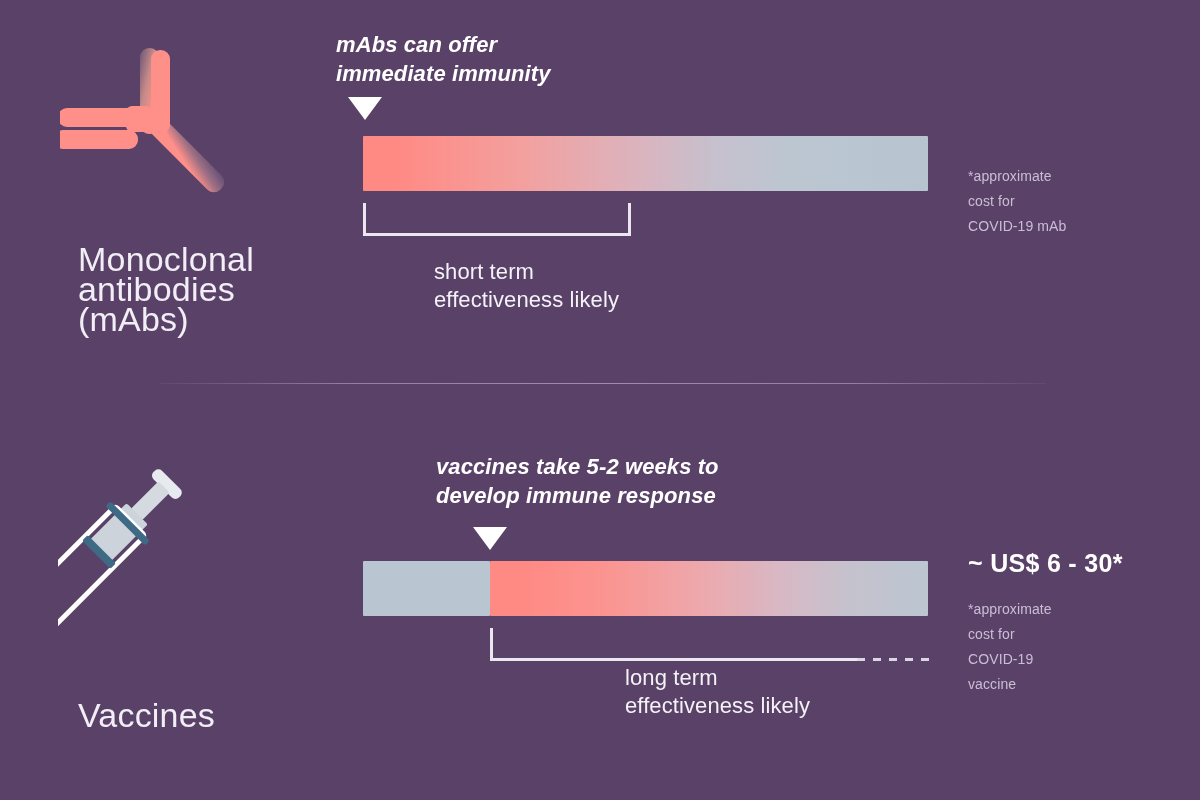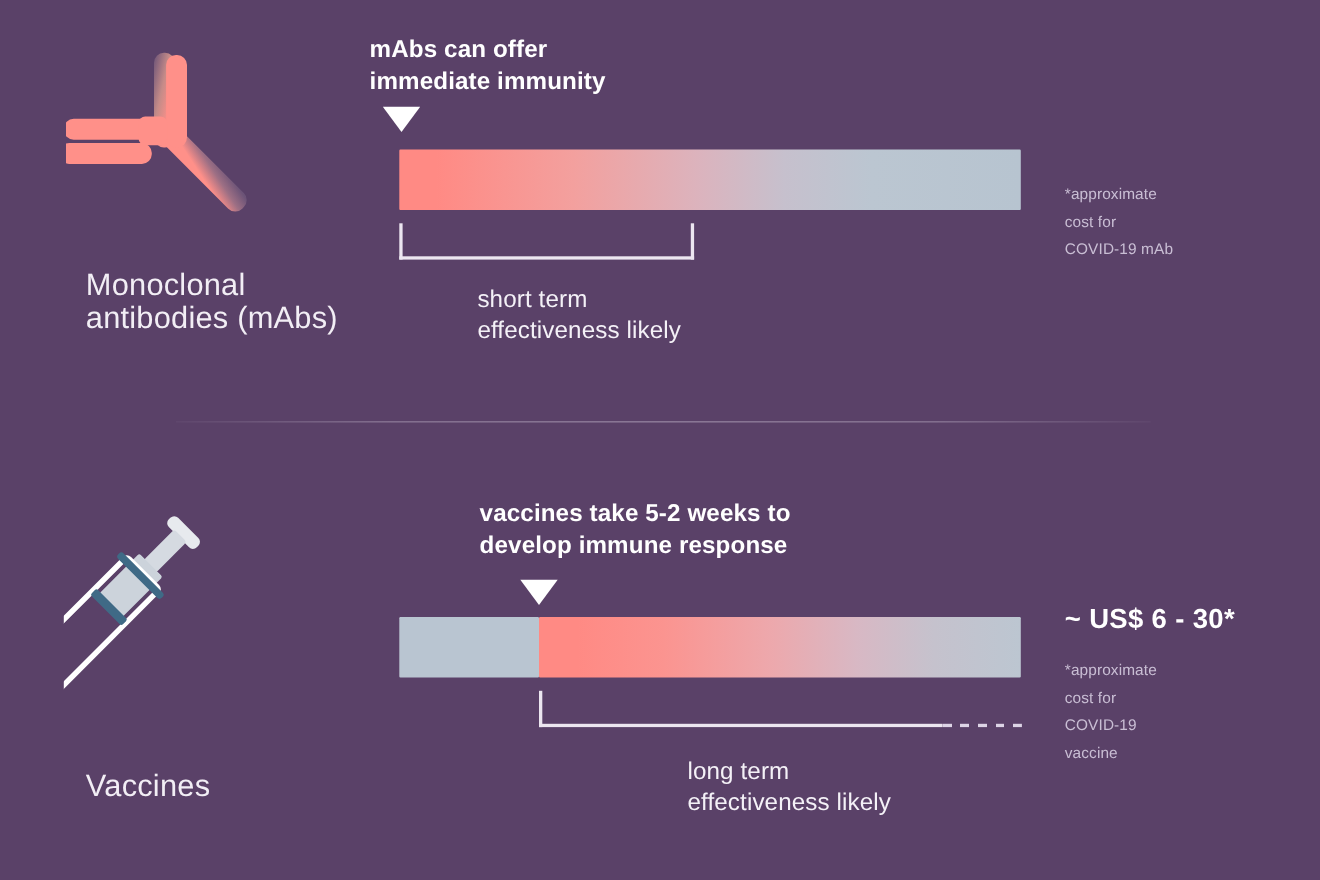--- a/index.html
+++ b/index.html
@@ -16,34 +16,35 @@
     overflow: hidden;
     font-family: "Liberation Sans", "DejaVu Sans", sans-serif;
     -webkit-font-smoothing: antialiased;
   }
 
   
   .abs { position: absolute; }
 
   .row-label {
     color: #f2eef5;
-    font-size: 28px;
+    font-size: 34px;
     line-height: 30px;
     font-weight: 400;
     letter-spacing: 0.2px;
     white-space: pre-line;
   }
 
   .callout {
     color: #ffffff;
     font-size: 22px;
     line-height: 29px;
     font-weight: 600;
     letter-spacing: 0.1px;
     white-space: pre-line;
+    font-style: italic;
   }
 
   .effect-label {
     color: #f4f1f7;
     font-size: 22px;
     line-height: 28px;
     font-weight: 400;
     letter-spacing: 0.1px;
     white-space: pre-line;
   }
@@ -234,21 +235,21 @@
   <div class="tri" style="left:473px; top:527px;"></div>
 
   <div class="bar bar-vax-left" style="left:363px; top:561px; width:127px;"></div>
 
   <div class="bar bar-vax-right" style="left:490px; top:561px; width:438px;"></div>
 
   <div class="bracket-open" style="left:490px; top:628px; width:367px; height:33px;"></div>
 
   <div class="bracket-dots" style="left:857px; top:658px; width:72px;"></div>
 
-  <div class="abs effect-label" style="left:625px; top:687px; width:300px;">long term
+  <div class="abs effect-label" style="left:625px; top:664px; width:300px;">long term
 effectiveness likely</div>
 
   <div class="abs cost-main" style="left:968px; top:548px;">~ US$ 6 - 30*</div>
 
   <div class="abs cost-note" style="left:968px; top:597px; width:225px;">*approximate
 cost for
 COVID-19
 vaccine</div>
 
 </div>

